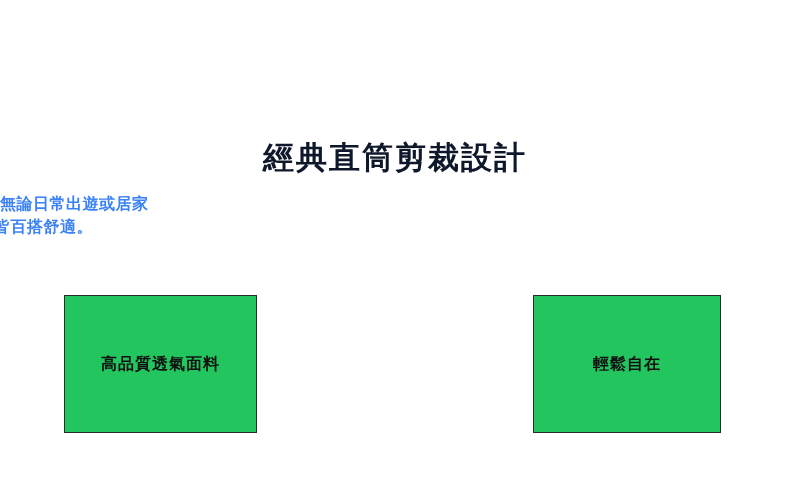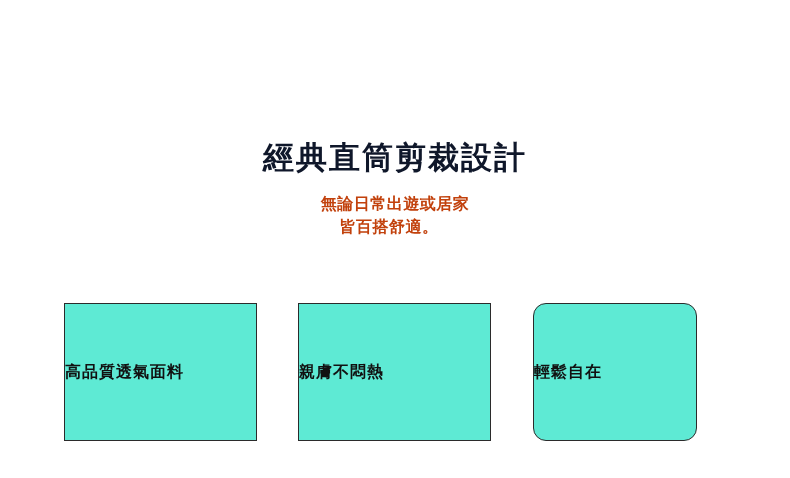--- a/index.html
+++ b/index.html
@@ -37,25 +37,24 @@
     font-weight: 700;
     letter-spacing: 2px;
     color: #0f172a;
   }
 
   .subhead {
     position: absolute;
     left: 0;
     top: 192px;
     width: 790px;
-    text-align: center;
     font-size: 16px;
     line-height: 1.45;
     font-weight: 600;
-    color: #c2410c;
+    color: #3b82f6;
     letter-spacing: 0.5px;
   }
   .subhead .line {
     display: block;
   }
   .subhead .line-2 {
     
     position: relative;
     left: -6px;
   }
@@ -63,61 +62,59 @@
   
   .features {
     position: absolute;
     left: 0;
     top: 291px;
     width: 790px;
     height: 138px;
   }
   .feature-box {
     position: absolute;
-    top: 12px;
+    top: 4px;
     height: 138px;
     border: 1px solid #2b2b2b;
-    background: #5eead4;
+    background: #22c55e;
     box-sizing: border-box;
     display: flex;
     align-items: center;
+    justify-content: center;
   }
   .feature-box .label {
     font-size: 16px;
     font-weight: 700;
     letter-spacing: 1px;
     color: #111111;
     text-align: center;
     line-height: 1.3;
   }
   .feature-1 { left: 64px;  width: 193px; }
   .feature-2 { left: 298px; width: 193px; }
-  .feature-3 { left: 533px; width: 164px; border-radius: 13px; }
+  .feature-3 { left: 533px; width: 188px; }
 </style>
 </head>
 <body>
 
 <div class="page">
 
   <h1 class="headline">經典直筒剪裁設計</h1>
 
   <div class="subhead">
     <span class="line line-1">無論日常出遊或居家</span>
     <span class="line line-2">皆百搭舒適。</span>
   </div>
 
   <div class="features">
 
     <div class="feature-box feature-1">
       <span class="label">高品質透氣面料</span>
     </div>
 
-    <div class="feature-box feature-2">
-      <span class="label">親膚不悶熱</span>
-    </div>
 
     <div class="feature-box feature-3">
       <span class="label">輕鬆自在</span>
     </div>
 
   </div>
 
 </div>
 
 </body></html>

